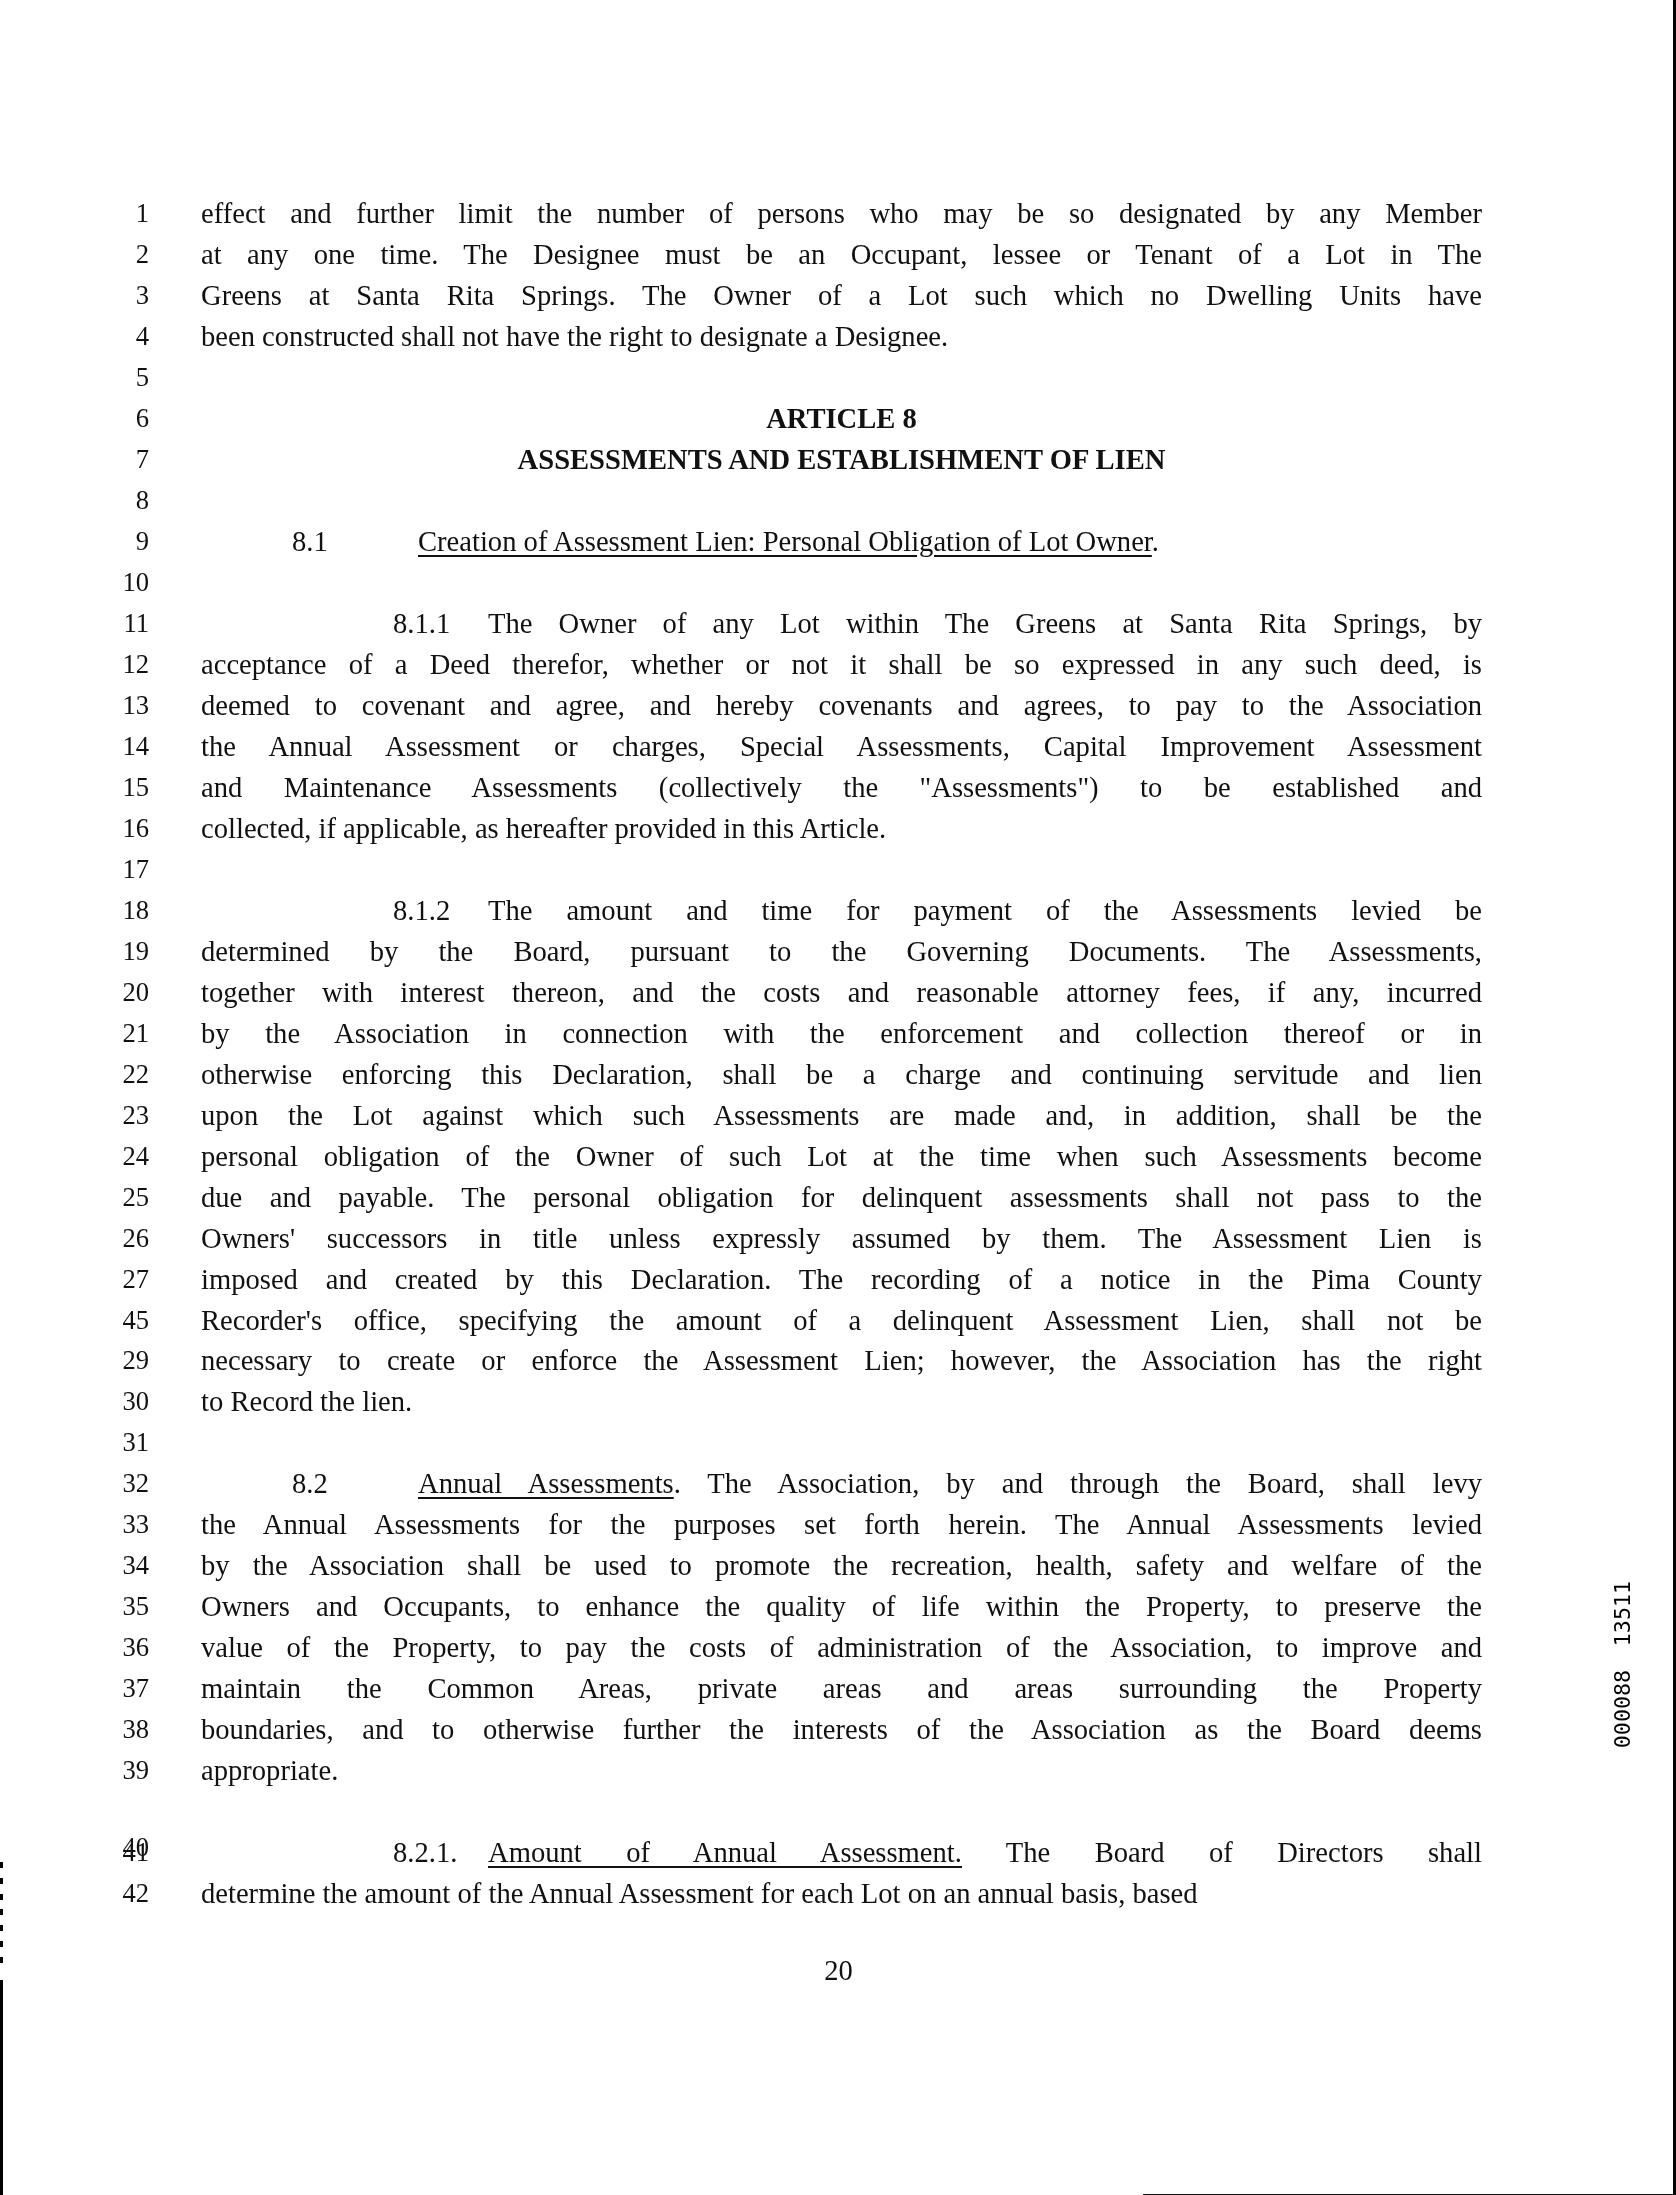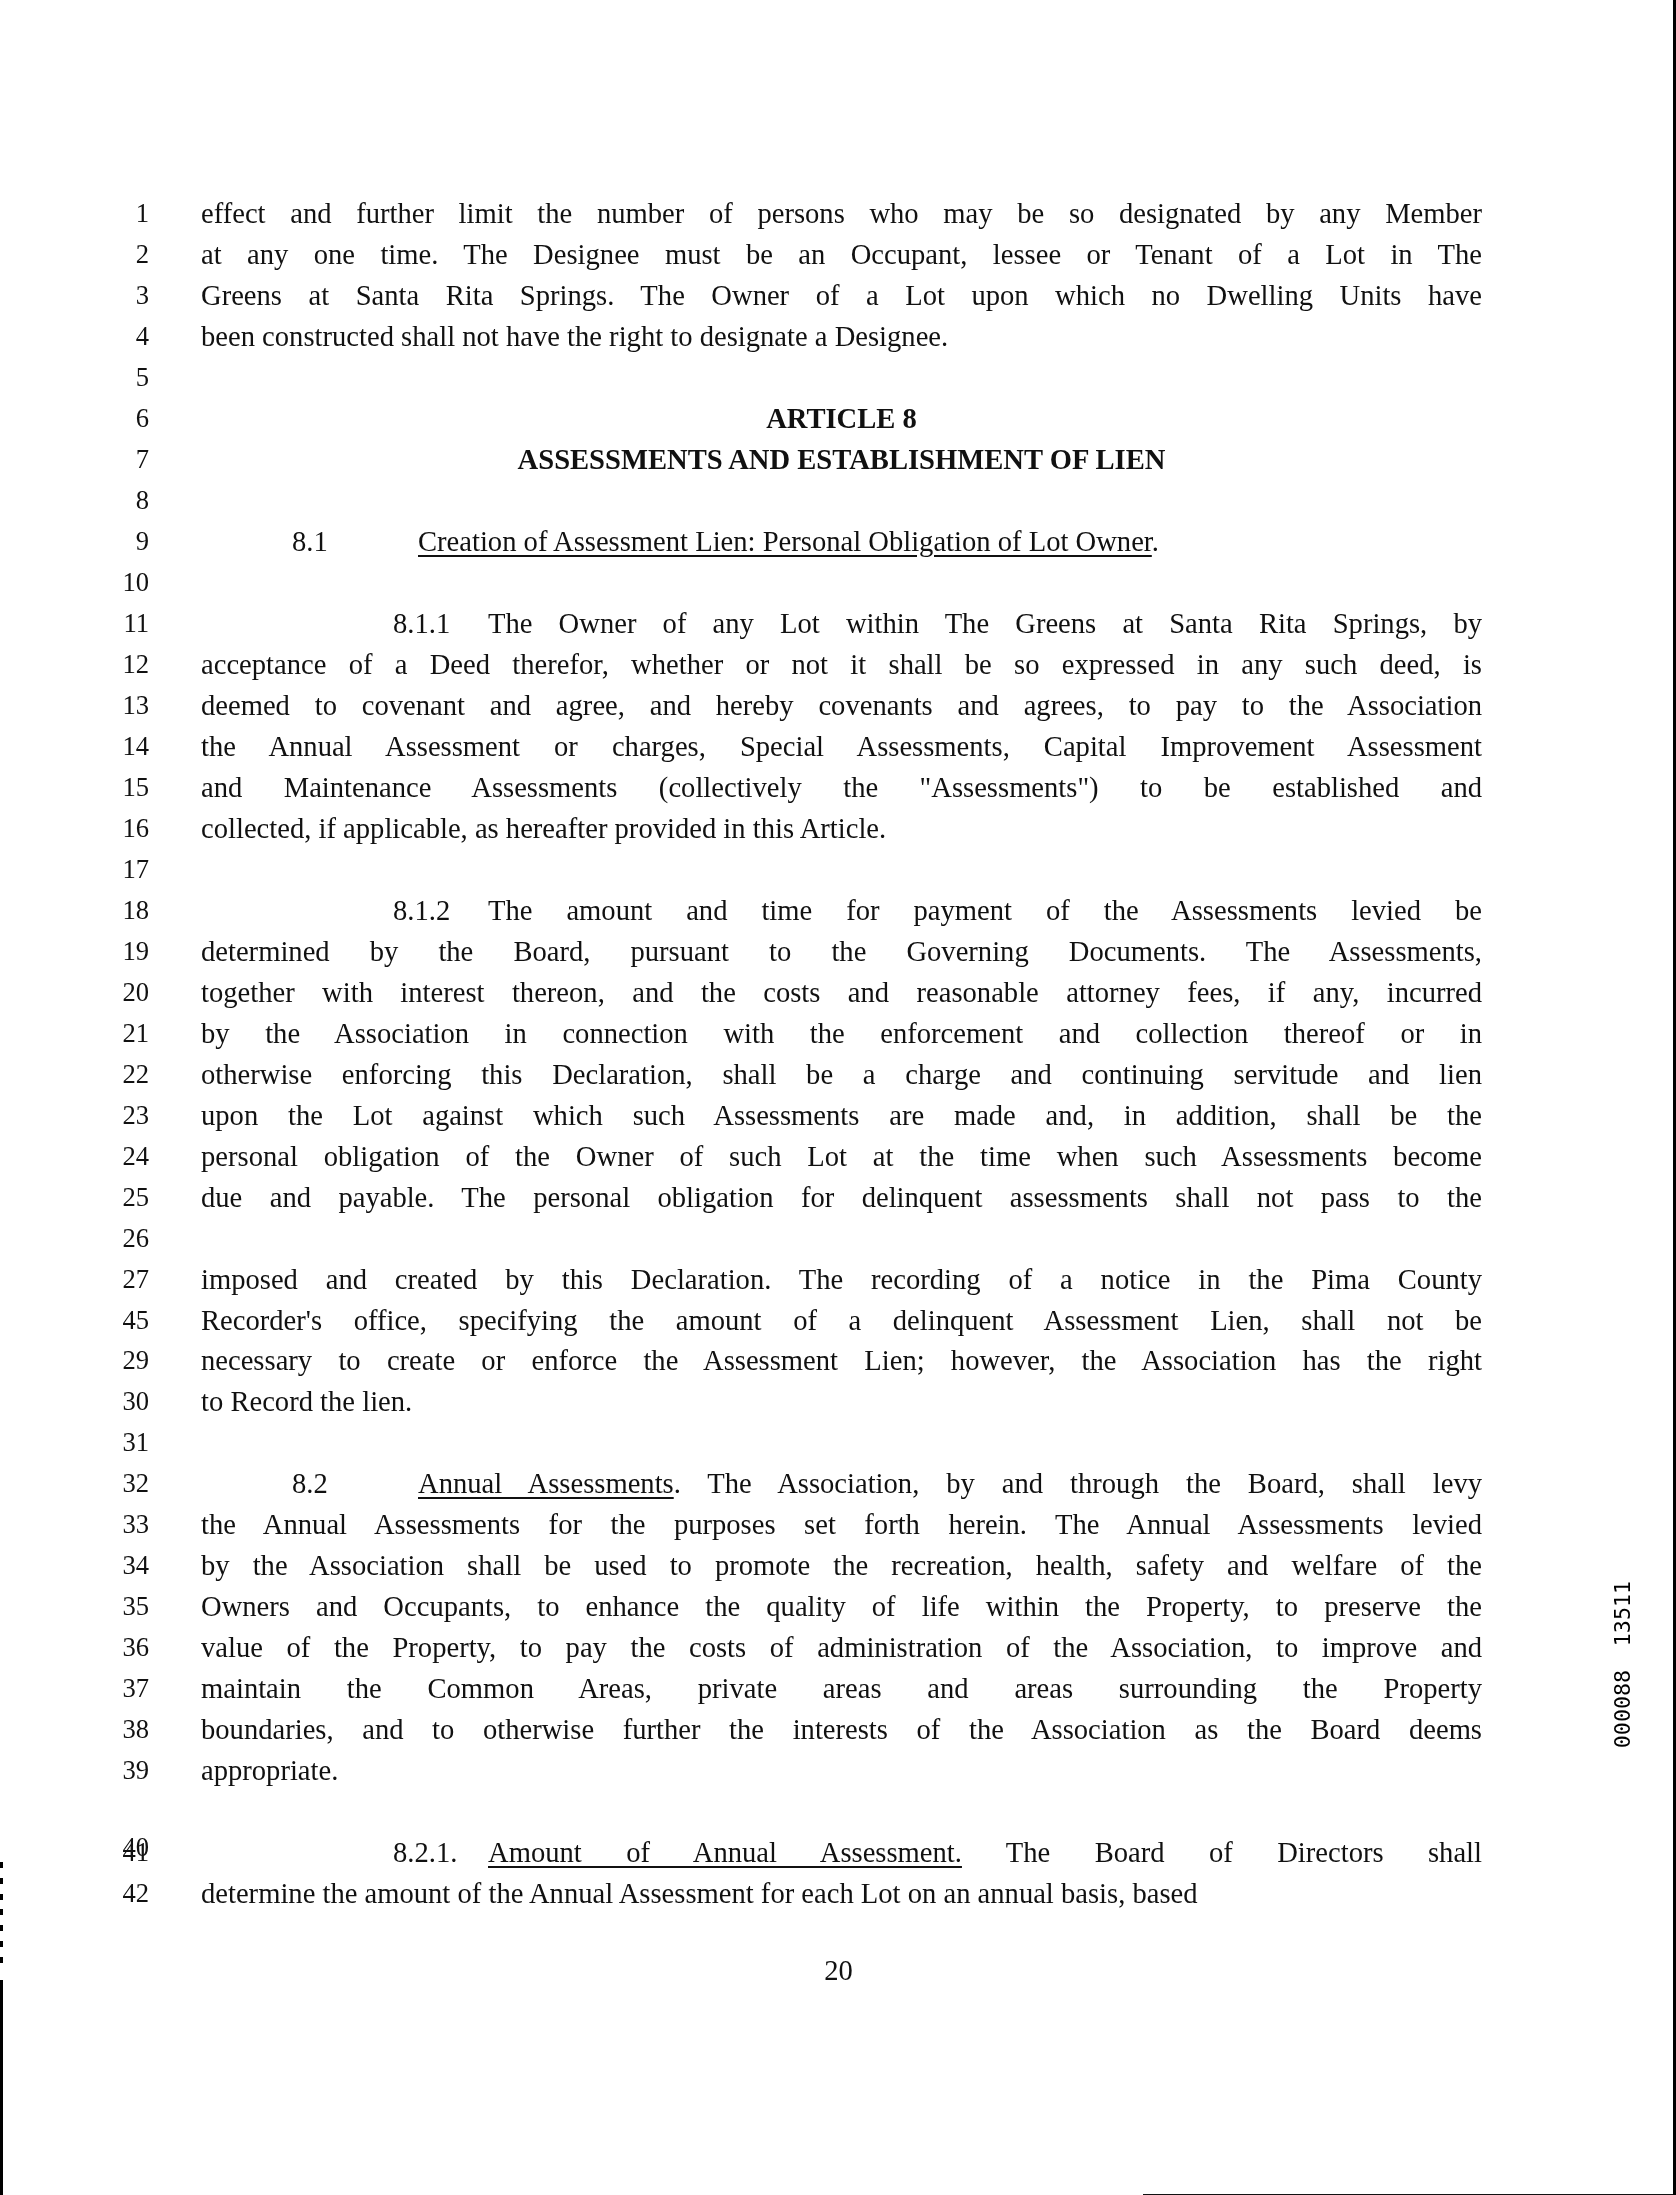--- a/index.html
+++ b/index.html
@@ -46,21 +46,21 @@
       <div class="line" style="top: 193px;">
         <span class="lineno">1</span>
         <div class="text justify"><span>effect and further limit the number of persons who may be so designated by any Member</span></div>
       </div>
       <div class="line" style="top: 234px;">
         <span class="lineno">2</span>
         <div class="text justify"><span>at any one time.  The Designee must be an Occupant, lessee or Tenant of a Lot in The</span></div>
       </div>
       <div class="line" style="top: 275px;">
         <span class="lineno">3</span>
-        <div class="text justify"><span>Greens at Santa Rita Springs.  The Owner of a Lot upon which no Dwelling Units have</span></div>
+        <div class="text justify"><span>Greens at Santa Rita Springs.  The Owner of a Lot such which no Dwelling Units have</span></div>
       </div>
       <div class="line" style="top: 316px;">
         <span class="lineno">4</span>
         <div class="text"><span>been constructed shall not have the right to designate a Designee.</span></div>
       </div>
       <div class="line" style="top: 357px;">
         <span class="lineno">5</span>
         <div class="text"><span></span></div>
       </div>
       <div class="line" style="top: 398px;">
@@ -138,20 +138,21 @@
       <div class="line" style="top: 1136px;">
         <span class="lineno">24</span>
         <div class="text justify"><span>personal obligation of the Owner of such Lot at the time when such Assessments become</span></div>
       </div>
       <div class="line" style="top: 1177px;">
         <span class="lineno">25</span>
         <div class="text justify"><span>due and payable.  The personal obligation for delinquent assessments shall not pass to the</span></div>
       </div>
       <div class="line" style="top: 1218px;">
         <span class="lineno">26</span>
+        <div class="text justify"><span>Owners' successors in title unless expressly assumed by them.  The Assessment Lien is</span></div>
       </div>
       <div class="line" style="top: 1259px;">
         <span class="lineno">27</span>
         <div class="text justify"><span>imposed and created by this Declaration.  The recording of a notice in the Pima County</span></div>
       </div>
       <div class="line" style="top: 1300px;">
         <span class="lineno">45</span>
         <div class="text justify"><span>Recorder's office, specifying the amount of a delinquent Assessment Lien, shall not be</span></div>
       </div>
       <div class="line" style="top: 1340px;">

